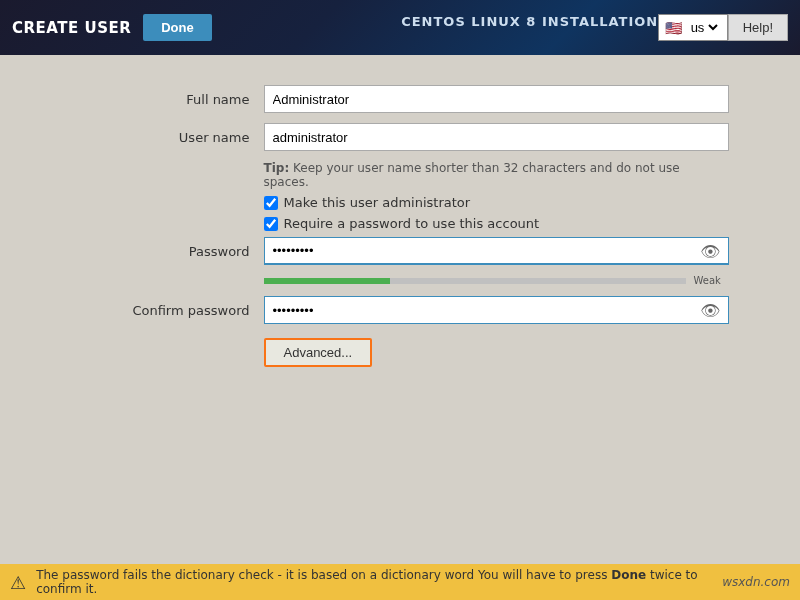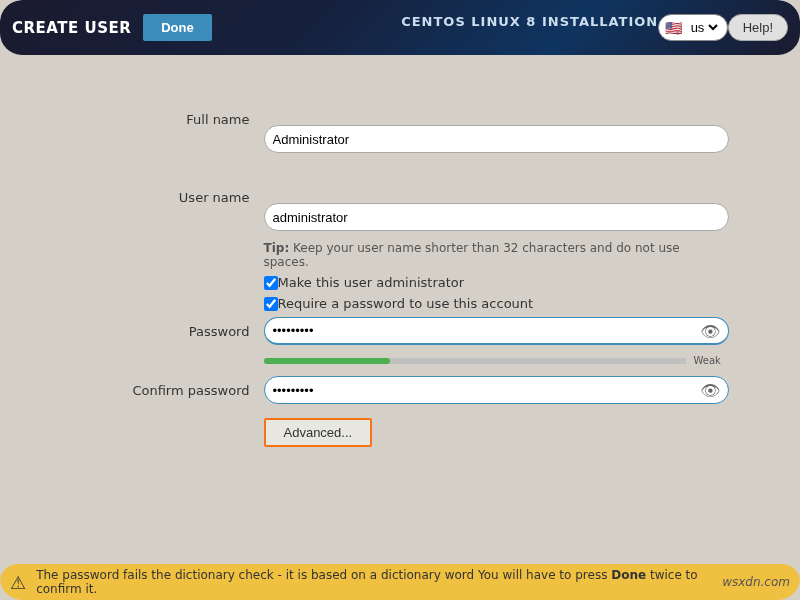--- a/index.html
+++ b/index.html
@@ -1,15 +1,15 @@
 <!DOCTYPE html>
 <html><head>
   <meta charset="utf-8">
   <style>
-    * { box-sizing: border-box; margin: 0; padding: 0; border-radius: 22px; }
+    * { box-sizing: border-box; margin: 0; padding: 0; }
     body {
       width: 800px;
       height: 600px;
       font-family: 'DejaVu Sans', Arial, sans-serif;
       font-size: 13px;
       background: #d4d0c8;
       overflow: hidden;
       position: relative;
     }
 
@@ -107,21 +107,20 @@
     }
 
     .form-input {
       flex: 1;
       height: 28px;
       border: 1px solid #aaa;
       background: white;
       padding: 4px 8px;
       font-size: 13px;
       outline: none;
-      margin-top: 40px;
     }
 
     .password-wrapper {
       flex: 1;
       position: relative;
       display: flex;
       align-items: center;
     }
     .password-input {
       width: 100%;
@@ -168,20 +167,21 @@
       display: flex;
       align-items: center;
       margin-bottom: 6px;
     }
     .checkbox-spacer {
       width: 175px;
     }
     .checkbox-label {
       display: flex;
       align-items: center;
+      gap: 6px;
       font-size: 13px;
       color: #333;
       cursor: pointer;
     }
     .checkbox-label input[type="checkbox"] {
       cursor: pointer;
       width: 14px;
       height: 14px;
     }
 

